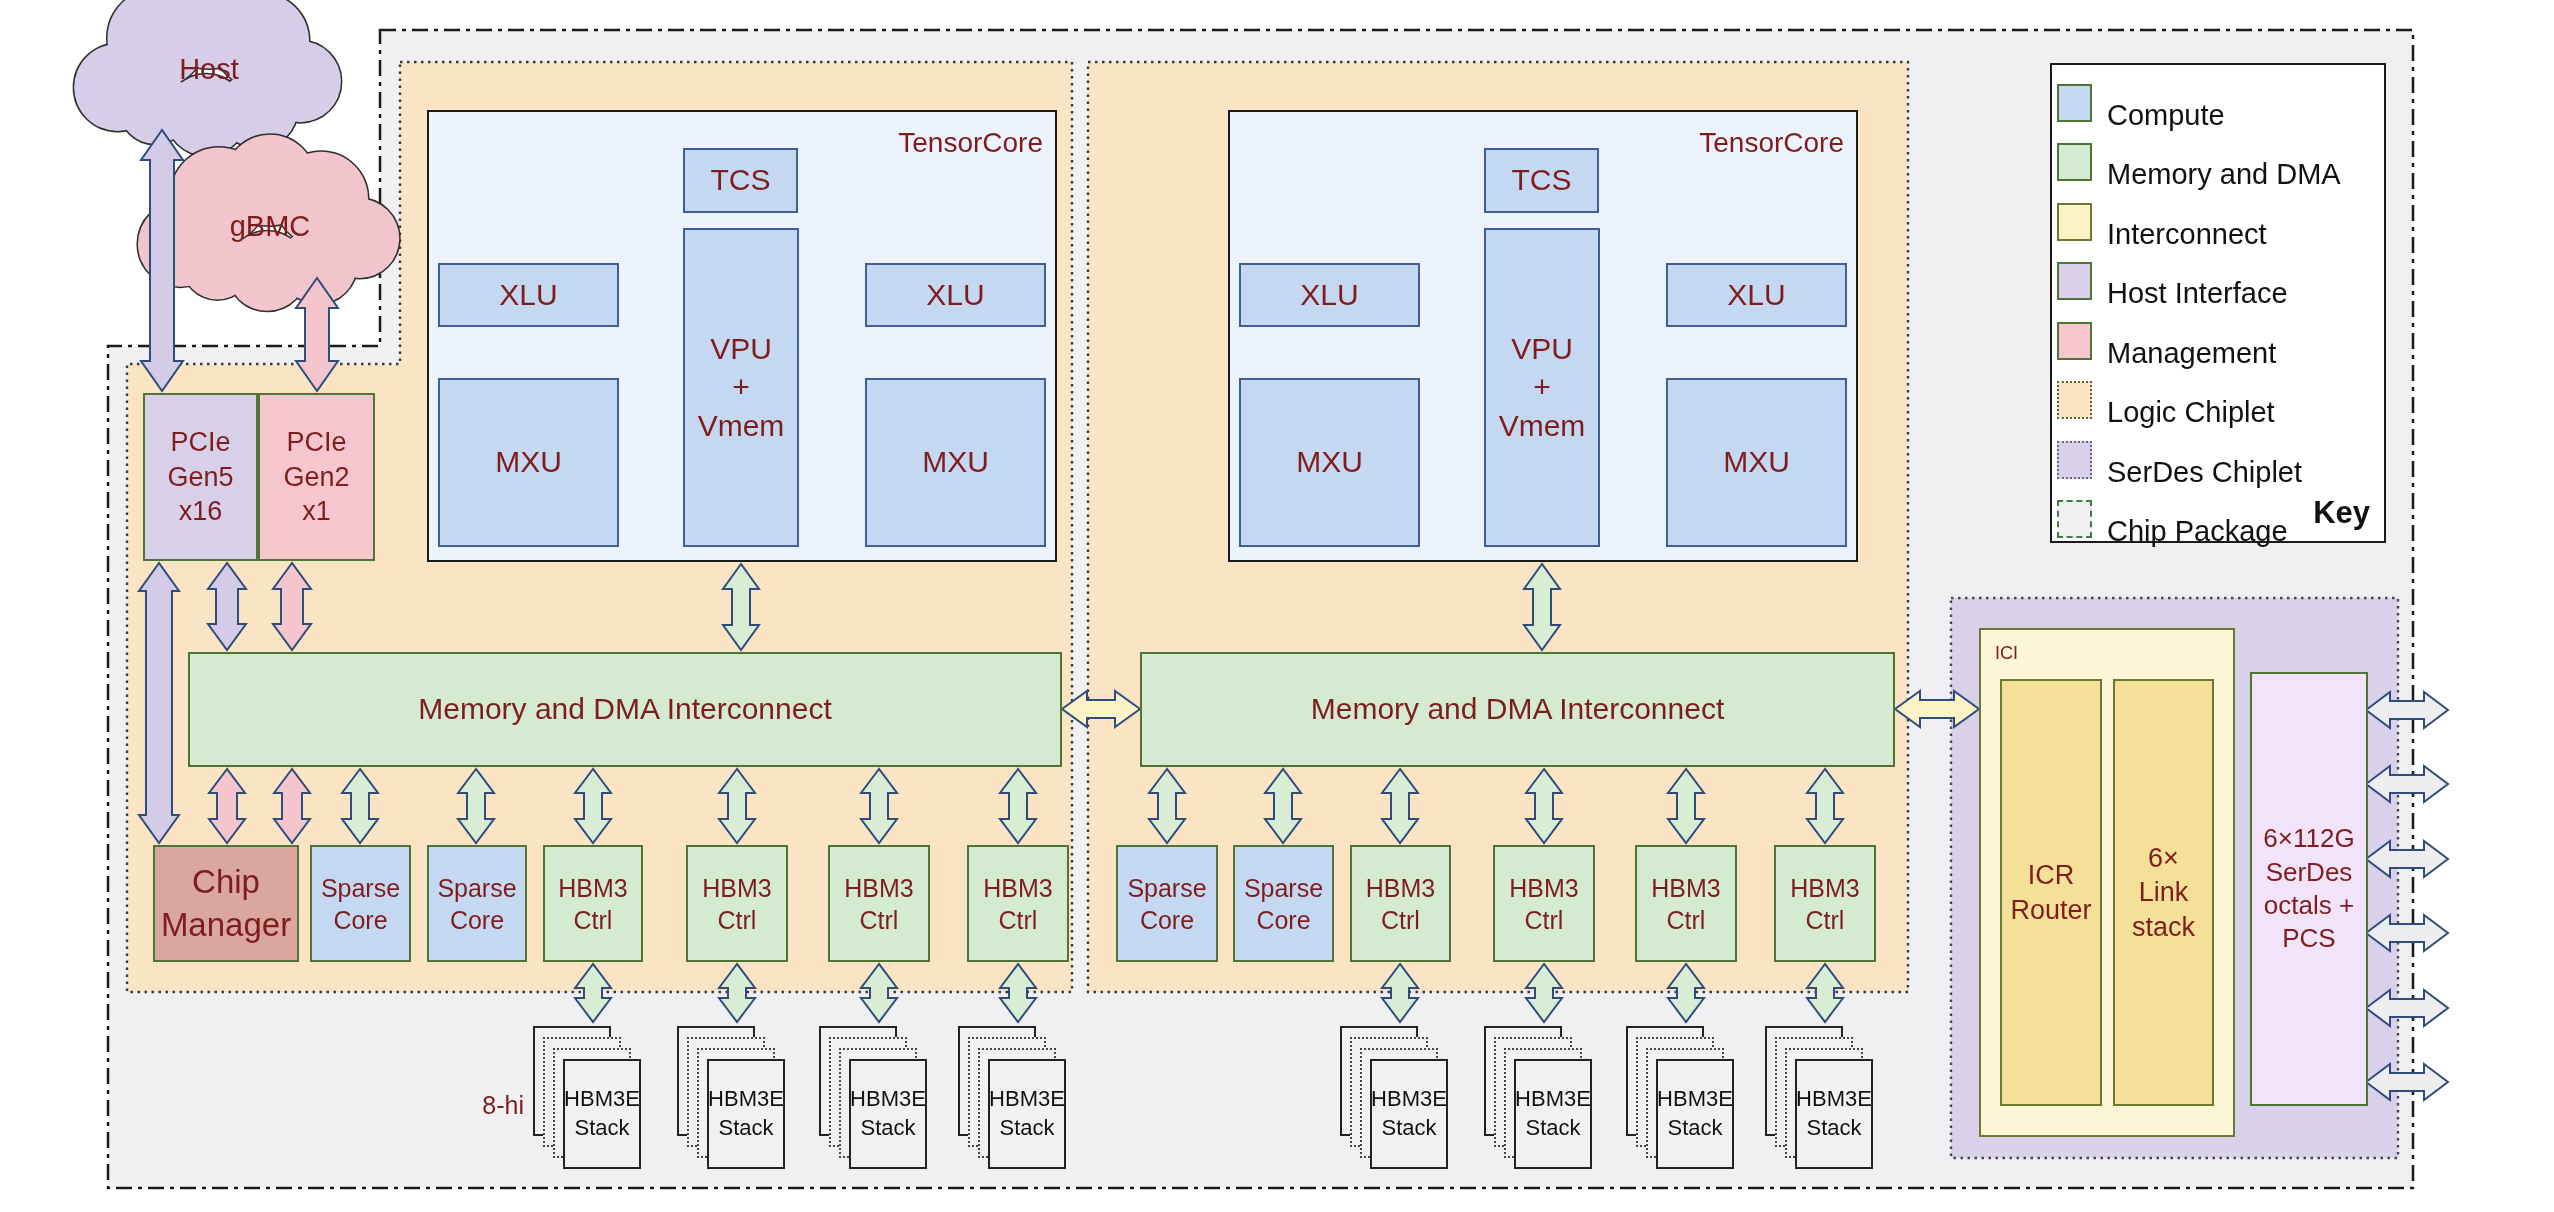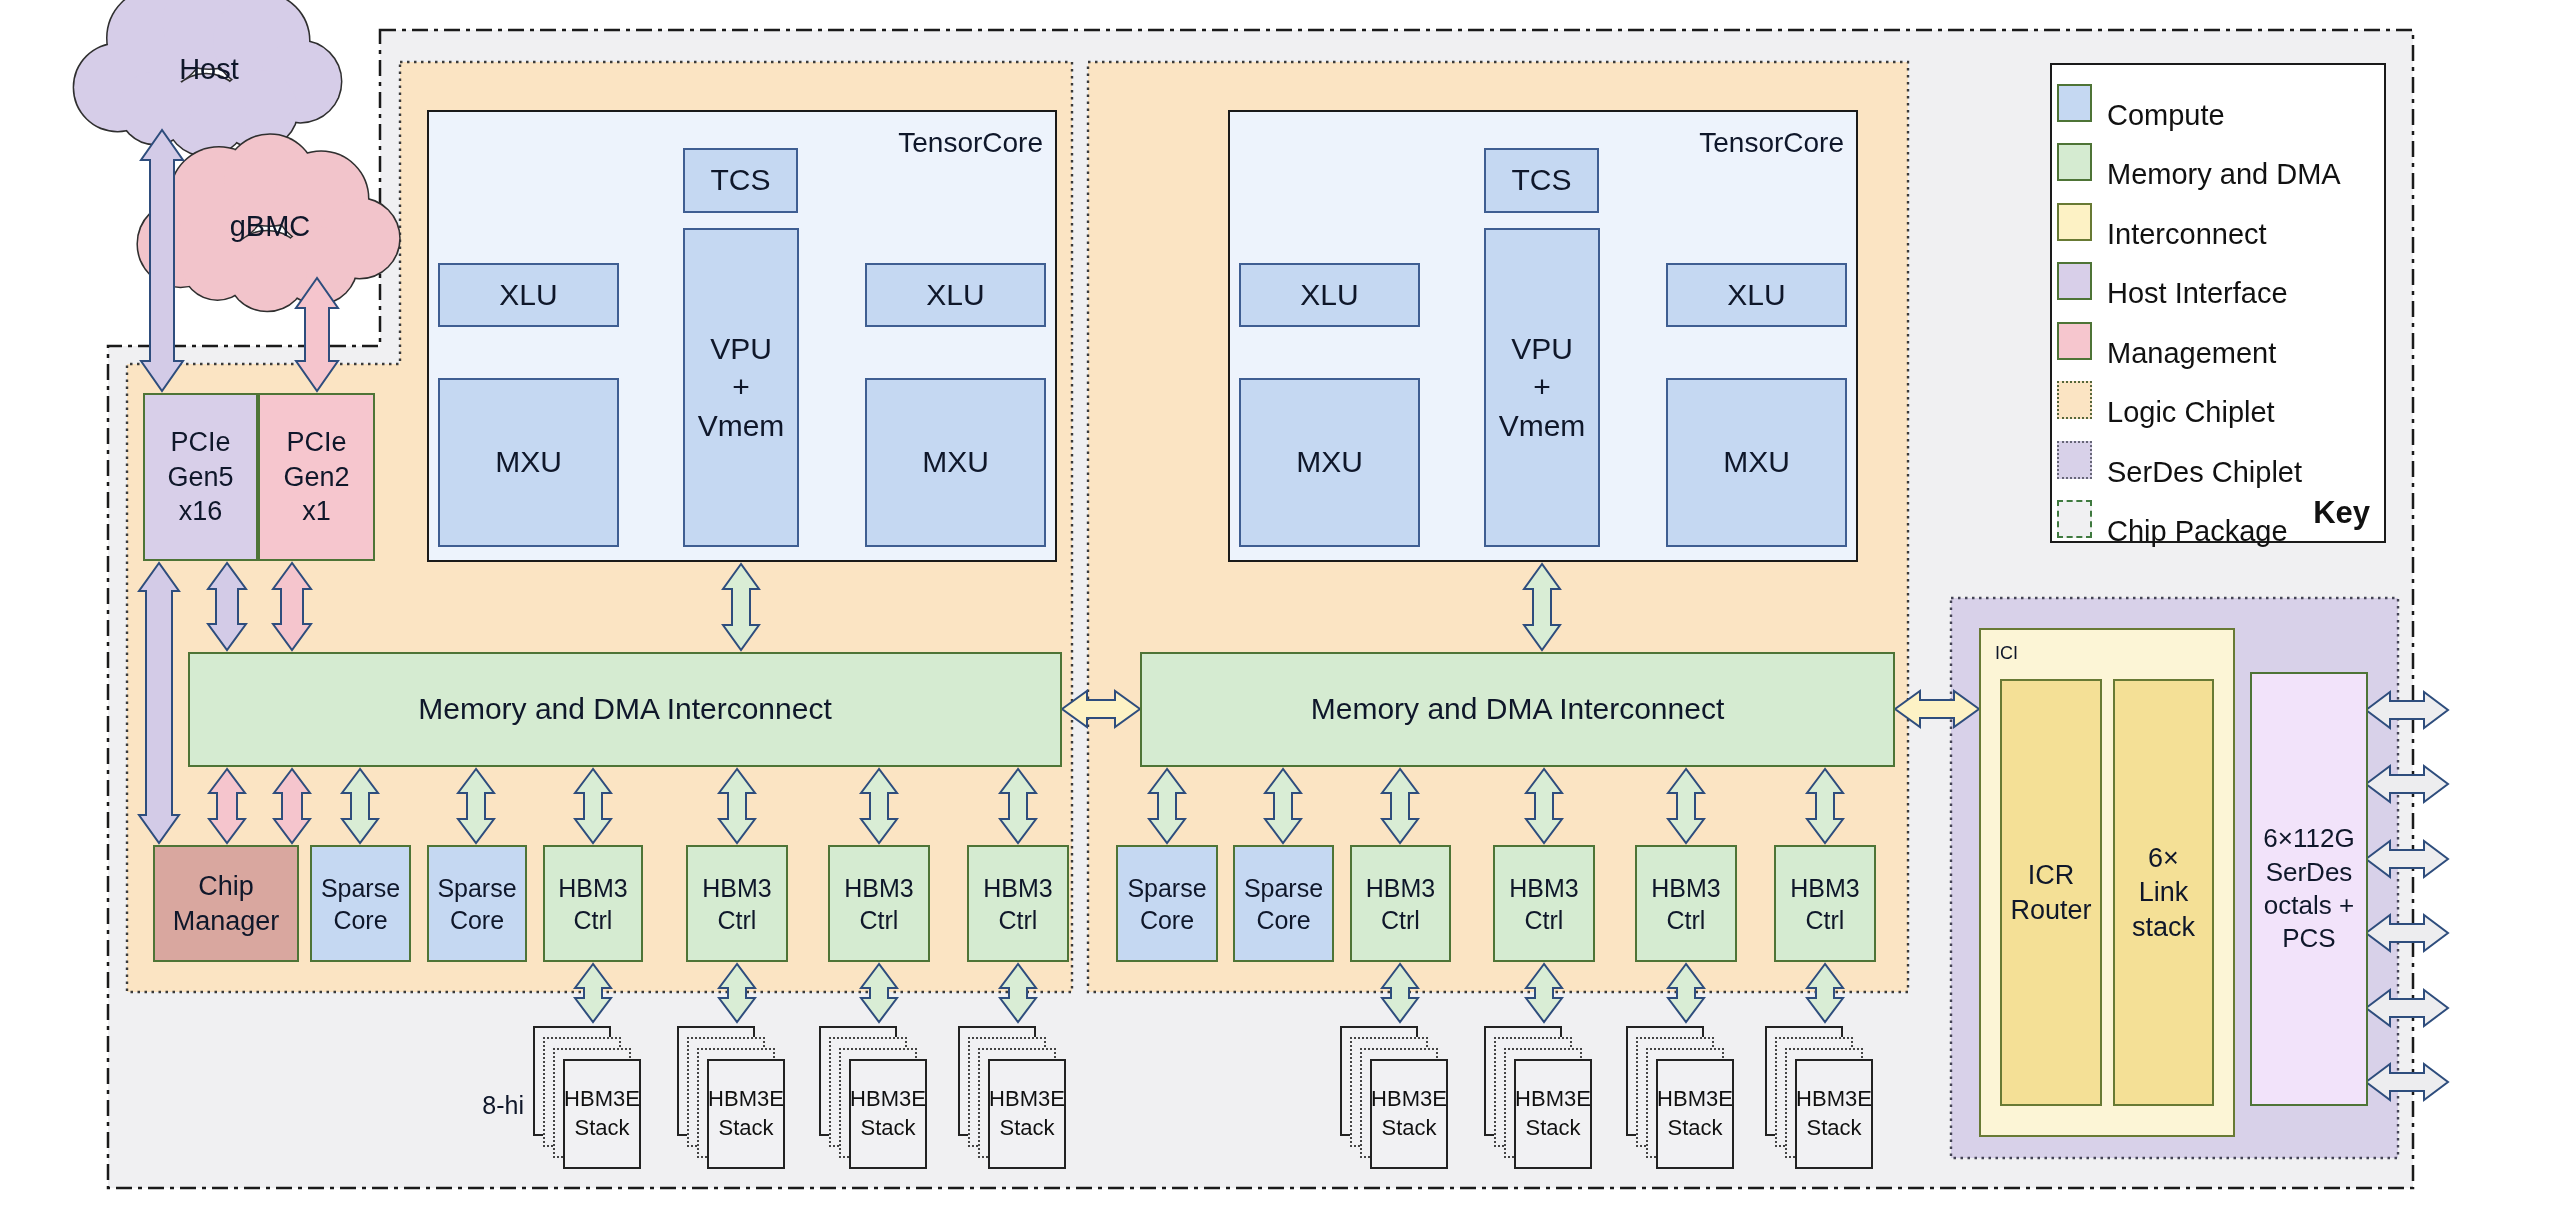--- a/index.html
+++ b/index.html
@@ -2,28 +2,28 @@
 <html style="--compute-fill: #c5d8f2; --compute-border: #3f5e92; --memory-fill: #d5ebd1; --green-border: #4e7436; --olive-border: #687a34; --host-fill: #d8cfe9; --mgmt-fill: #f6c6ce; --chipmgr-fill: #d9a79f; --tc-fill: #edf3fc; --logic-chiplet-fill: #fbe4c3; --serdes-chiplet-fill: #d8d1e9; --serdes-box-fill: #f2e3fa; --package-fill: #f0f0f2; --ici-bg: #fcf5d6; --ici-box: #f4e096; --stack-fill: #f1f1f3; --arrow-stroke: #2e4d7d; --arrow-lavender: #d3cbe7; --arrow-pink: #f5c5cd; --arrow-green: #d9edd5; --arrow-yellow: #fdf2c5; --arrow-gray: #ededef; --arrow-blue: #c5d8f2; --cloud-host: #d6cde8; --cloud-gbmc: #f2c4cb;"><head>
 <meta charset="utf-8">
 <style>
   html,body{margin:0;padding:0;background:#ffffff;}
   body{width:2554px;height:1212px;overflow:hidden;
        font-family:"Liberation Sans", sans-serif;color:#111;}
   #stage{position:relative;width:2554px;height:1212px;background:#fff;}
   #shape-layer{position:absolute;left:0;top:0;}
   .box{position:absolute;display:flex;align-items:center;justify-content:center;
        text-align:center;white-space:pre-line;line-height:1.28;
-       border:2px solid #000;box-sizing:border-box;color:#0f172a;}
+       border:2px solid #000;box-sizing:border-box;color:#7f1d1d;}
   .c-tc{background:var(--tc-fill);border:2.5px solid #1a1a1a;font-size:30px;}
   .c-compute{background:var(--compute-fill);border-color:var(--compute-border);font-size:30px;}
   .c-compute-green{background:var(--compute-fill);border-color:var(--green-border);font-size:25px;}
   .c-mem{background:var(--memory-fill);border-color:var(--green-border);}
   .c-host{background:var(--host-fill);border-color:var(--green-border);font-size:27px;}
   .c-mgmt{background:var(--mgmt-fill);border-color:var(--green-border);font-size:27px;}
-  .c-cm{background:var(--chipmgr-fill);border-color:var(--green-border);font-size:27px;}
+  .c-cm{background:var(--chipmgr-fill);border-color:var(--green-border);font-size:33px;}
   .c-ici{background:var(--ici-bg);border-color:var(--olive-border);}
   .c-yellow{background:var(--ici-box);border-color:var(--olive-border);font-size:27px;}
   .c-lilac{background:var(--serdes-box-fill);border-color:var(--green-border);font-size:26px;}
   .ic-label{font-size:30px;}
   .row-label{font-size:25px;}
   .stack-solid{position:absolute;background:var(--stack-fill);border:2px solid #222;
        box-sizing:border-box;}
   .stack-dot{position:absolute;background:var(--stack-fill);border:2px dotted #444;
        box-sizing:border-box;}
   .stack-front{display:flex;align-items:center;justify-content:center;text-align:center;

